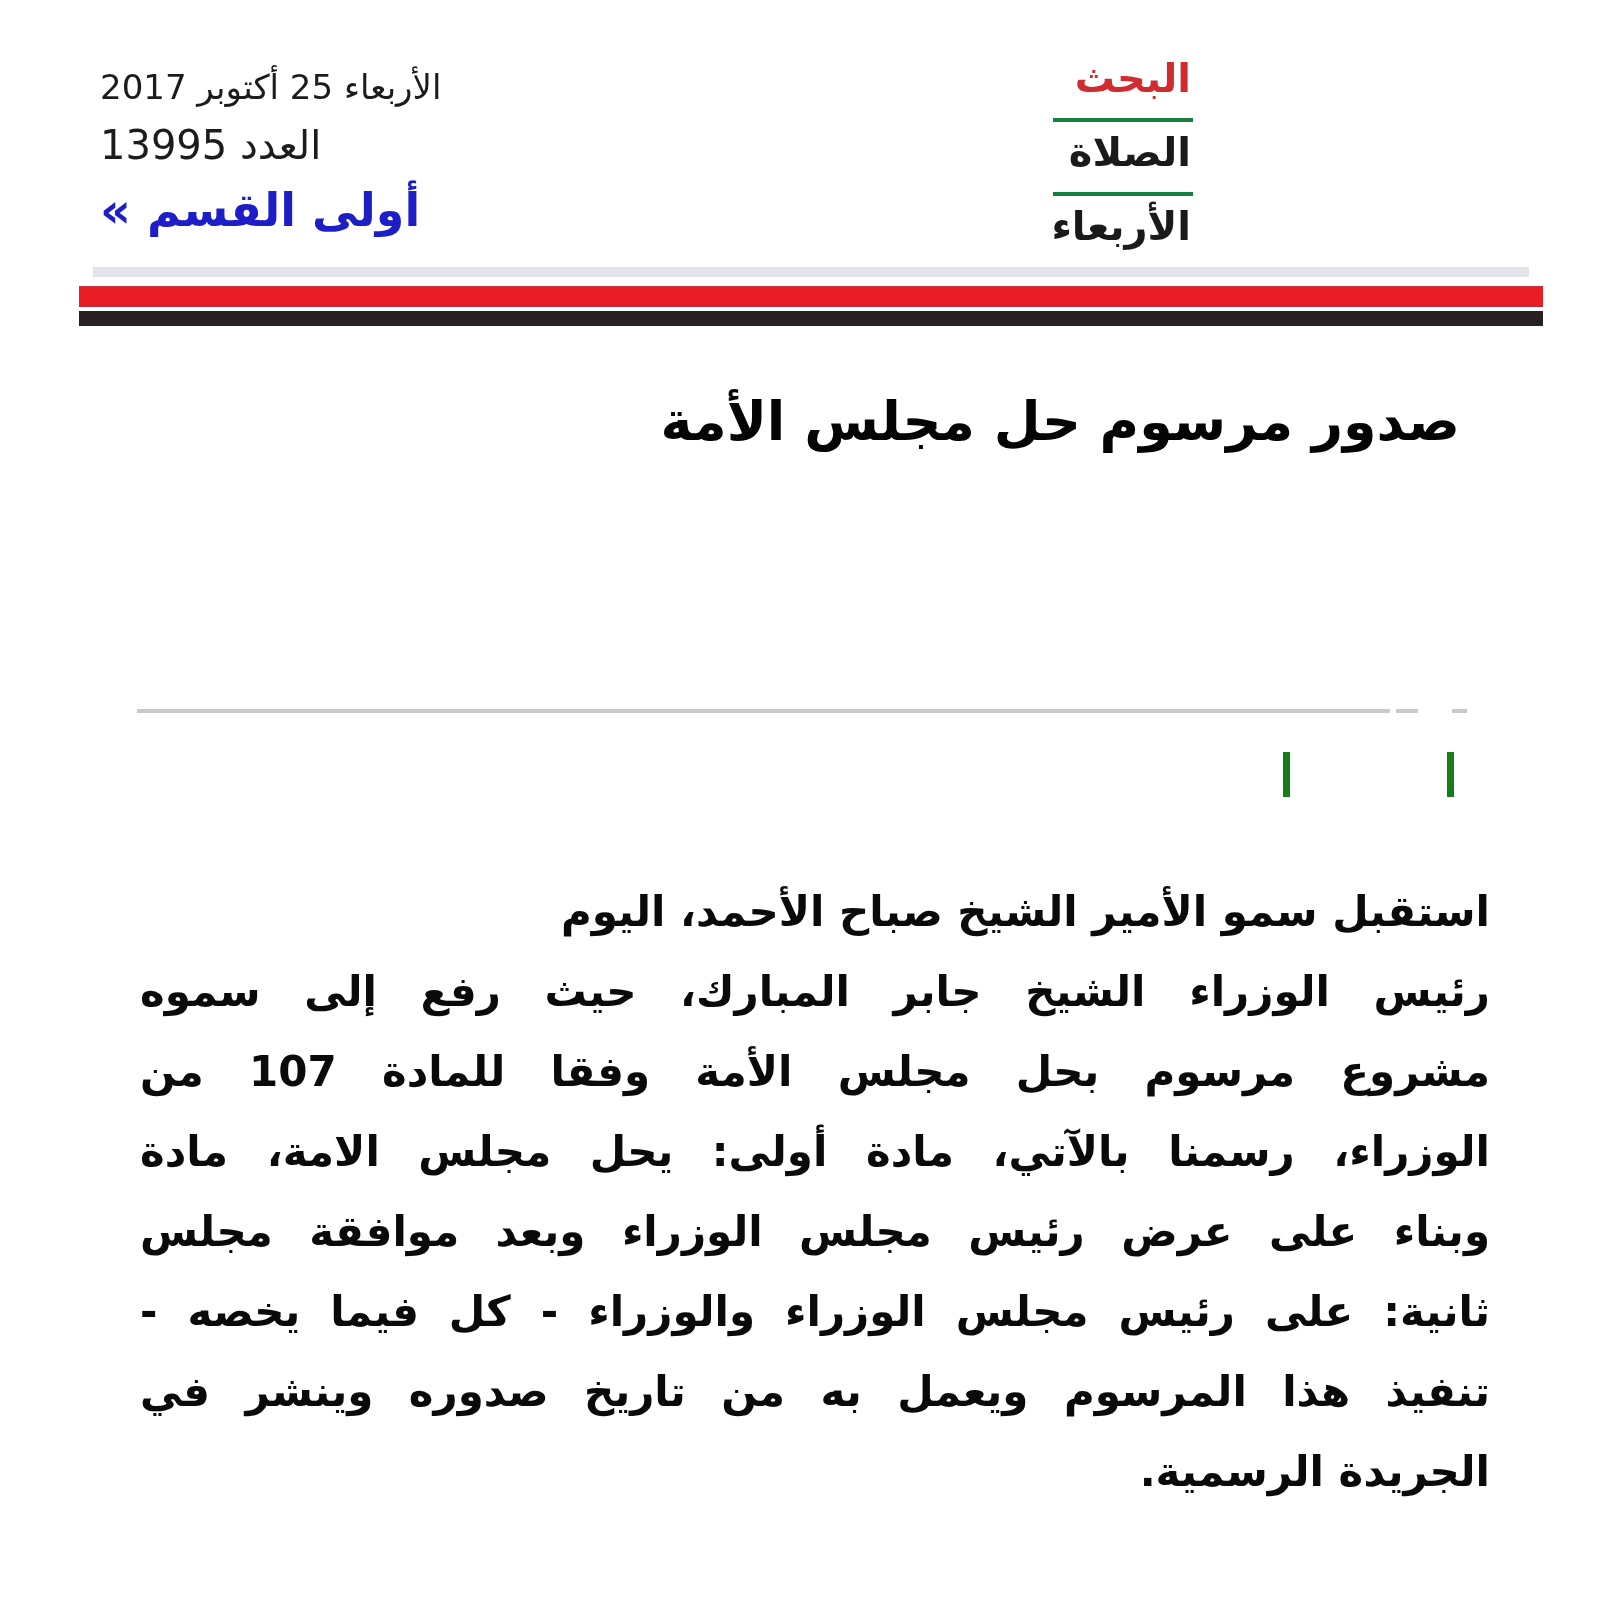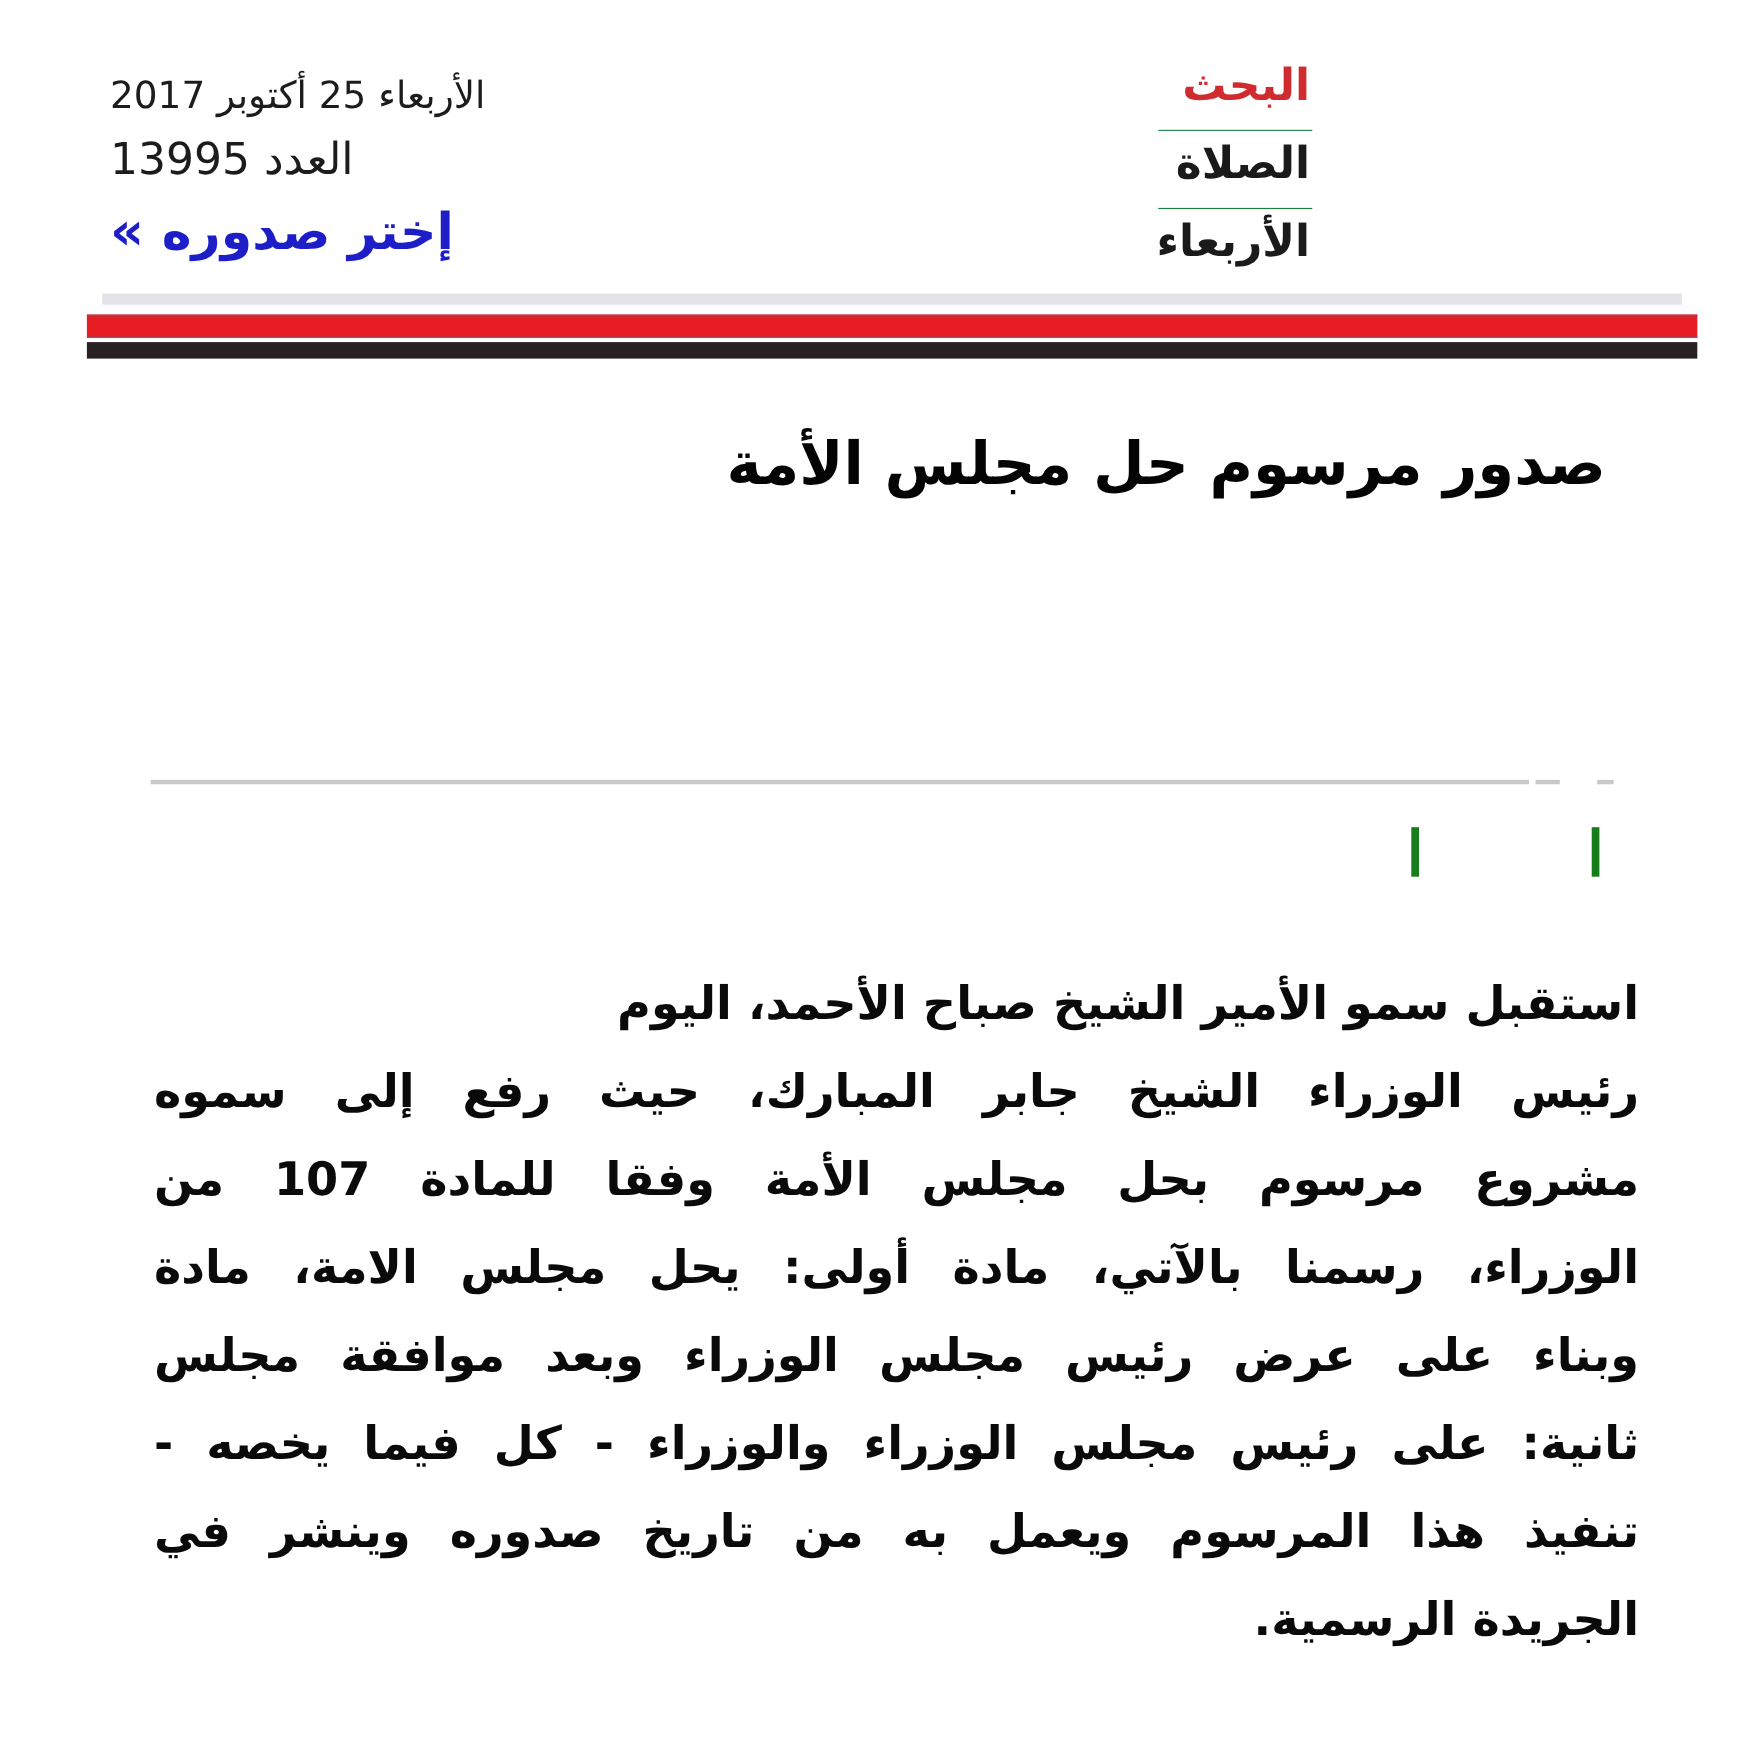--- a/index.html
+++ b/index.html
@@ -16,21 +16,21 @@
     margin-top:14px; direction:ltr; display:flex; align-items:center; gap:16px;
     font-size:46px; font-weight:bold; color:#1e1ec8; cursor:pointer;
   }
   .choose .arrow { font-size:48px; line-height:52px; }
   .choose .lbl   { direction:rtl; line-height:56px; }
 
   
   .menu { position:absolute; right:407px; top:48px; width:140px; direction:rtl; }
   .menu-item {
     font-size:40px; font-weight:bold; text-align:right; color:#1a1a1a;
-    padding:6px 2px 16px 2px; border-bottom:1px solid #15803d; cursor:pointer;
+    padding:6px 2px 16px 2px; border-bottom:4px solid #15803d; cursor:pointer;
     line-height:48px;
   }
   .menu-item.highlight { color:#d02c30; }
   .menu-item.last { border-bottom:none; }
 
   
   .stripes { position:absolute; left:79px; top:267px; width:1464px; }
   .stripe-gray  { height:10px; background:#e3e3e9; margin:0 14px; }
   .stripe-gap1  { height:9px; }
   .stripe-red   { height:17px; background:#e81c25; border-top:2px solid #c4303e; border-bottom:2px solid #b92f3c; }
@@ -76,21 +76,21 @@
 </head>
 <body>
 
 <div class="page">
 
   <div class="header-left">
     <div class="date-line">الأربعاء 25 أكتوبر 2017</div>
     <div class="issue-line">العدد 13995</div>
     <div class="choose">
       <span class="arrow">«</span>
-      <span class="lbl">إختر صدوره</span>
+      <span class="lbl">أولى القسم</span>
     </div>
   </div>
 
   <nav class="menu">
     <div class="menu-item highlight">البحث</div>
     <div class="menu-item">الصلاة</div>
     <div class="menu-item last">الأربعاء</div>
   </nav>
 
   <div class="stripes">

